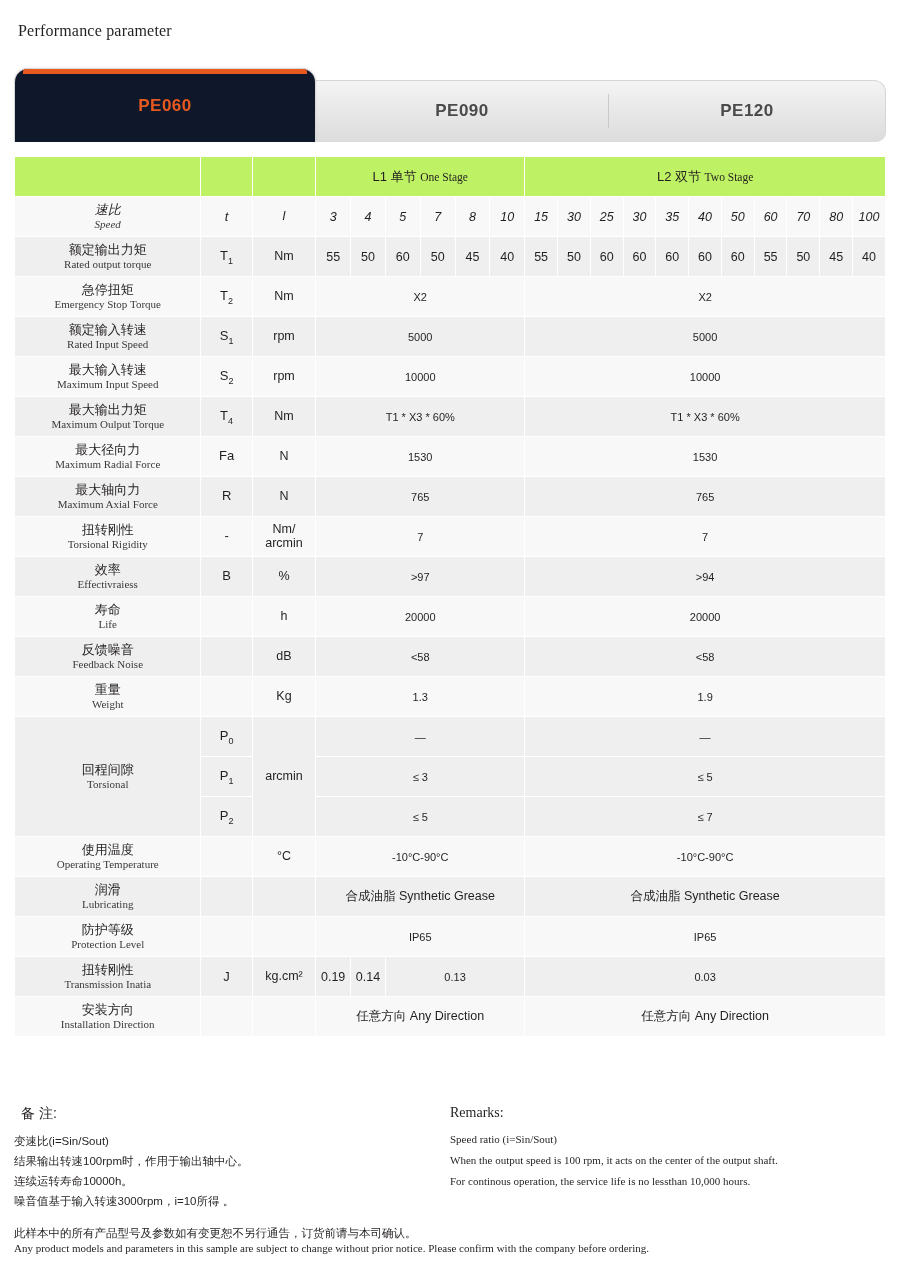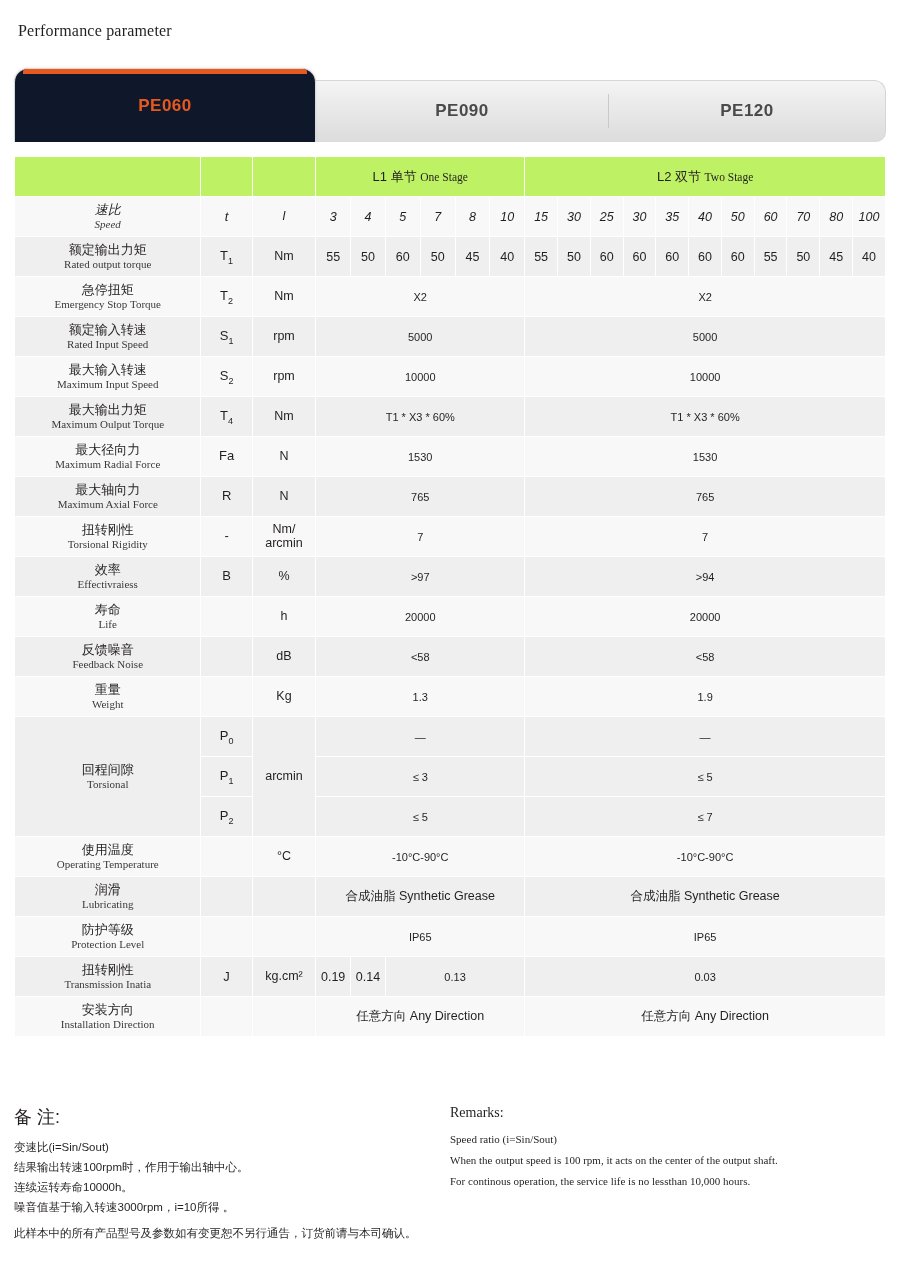--- a/index.html
+++ b/index.html
@@ -124,21 +124,21 @@
   .sub { font-size: 9px; vertical-align: sub; }
 
   
   .remarks {
     position: absolute;
     left: 14px; right: 14px;
     top: 1105px;
     display: flex;
   }
   .rm-col { width: 50%; padding-right: 14px; }
-  .rm-title-cn { font-size: 18px; margin-bottom: 8px; }
+  .rm-title-cn { font-size: 14px; margin-bottom: 8px; margin-left: 7px; }
   .rm-title-en { font-family: "Liberation Serif", serif; font-size: 14px; margin-bottom: 8px; }
   .rm-line-cn { font-size: 11.5px; line-height: 1.75; color: #231f20; }
   .rm-line-en { font-family: "Liberation Serif", serif; font-size: 11px; line-height: 1.9; color: #231f20; }
   .footnote {
     position: absolute;
     left: 14px; right: 14px;
     top: 1225px;
   }
   .footnote .cn { font-size: 11.5px; line-height: 1.4; }
   .footnote .en { font-family: "Liberation Serif", serif; font-size: 11px; line-height: 1.4; }
@@ -445,13 +445,14 @@
   <div class="rm-col">
     <div class="rm-title-en">Remarks:</div>
     <div class="rm-line-en">Speed ratio (i=Sin/Sout)</div>
     <div class="rm-line-en">When the output speed is 100 rpm, it acts on the center of the output shaft.</div>
     <div class="rm-line-en">For continous operation, the service life is no lessthan 10,000 hours.</div>
   </div>
 </div>
 
 <div class="footnote">
   <div class="cn">此样本中的所有产品型号及参数如有变更恕不另行通告，订货前请与本司确认。</div>
+  <div class="en">Any product models and parameters in this sample are subject to change without prior notice. Please confirm with the company before ordering.</div>
 </div>
 
 </body></html>

